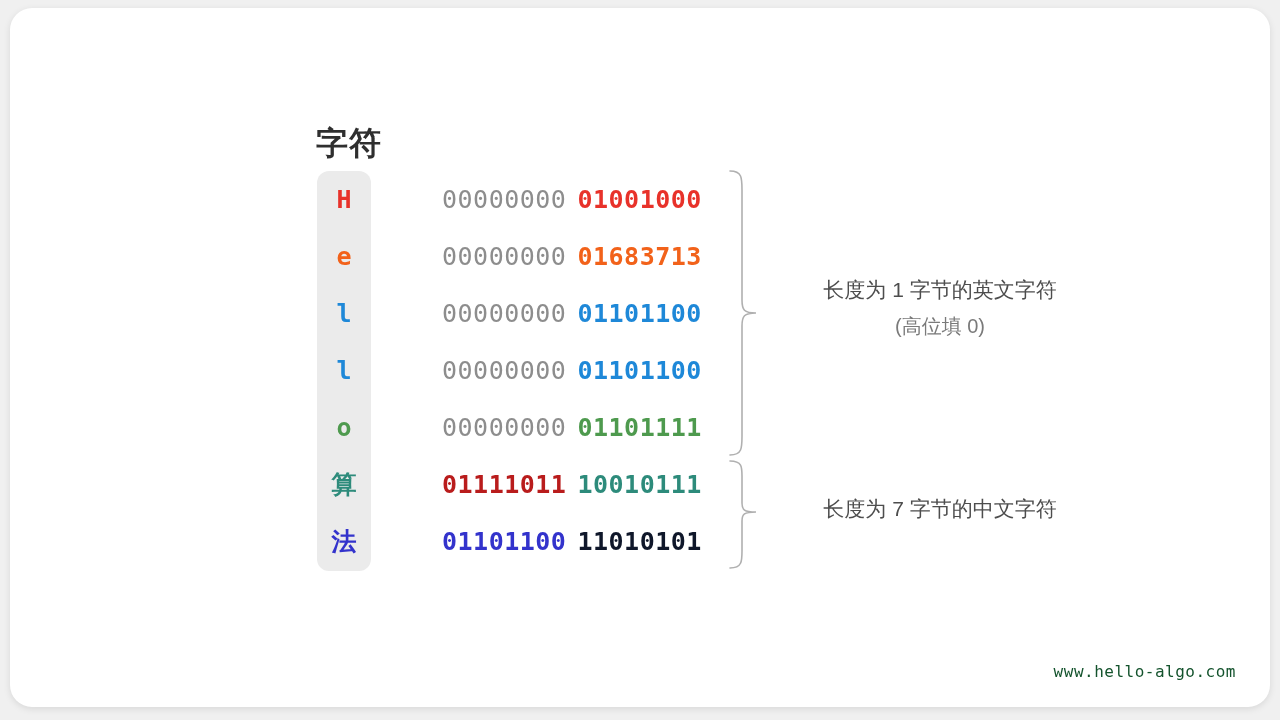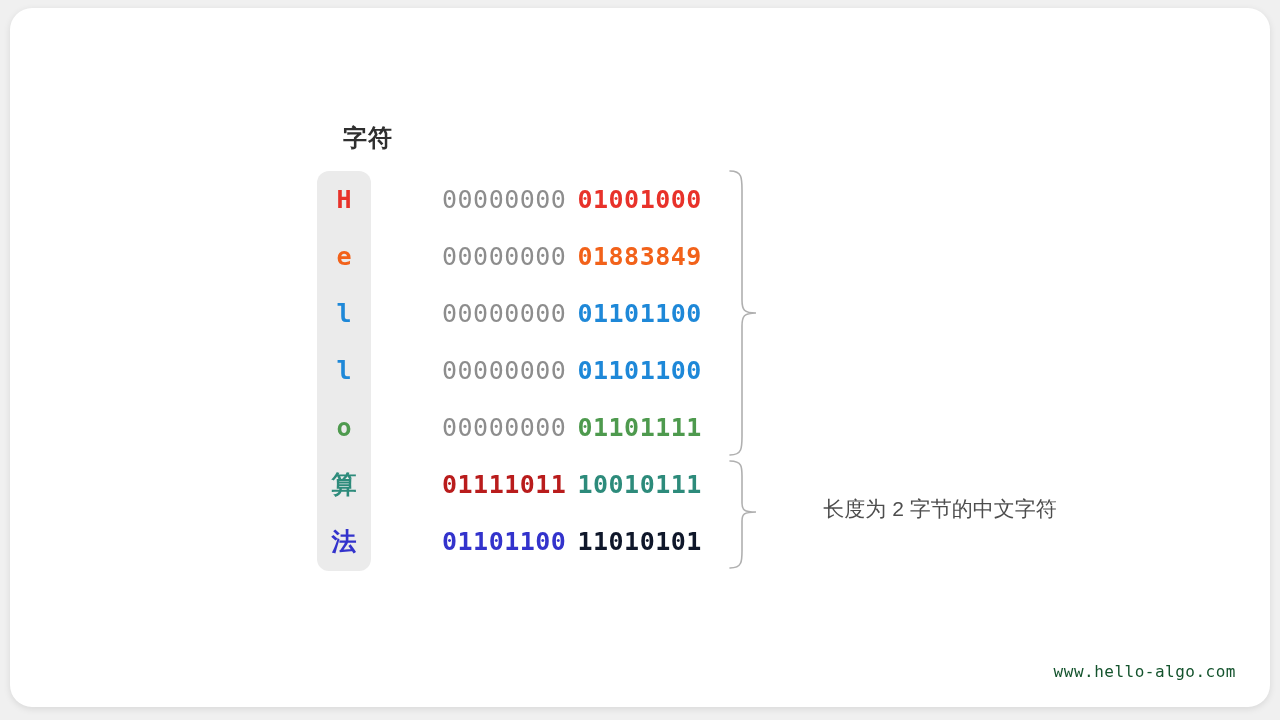--- a/index.html
+++ b/index.html
@@ -29,23 +29,22 @@
     position: absolute;
     font-weight: bold;
     color: #2f2f2f;
     white-space: nowrap;
   }
   #hdr-char {
     left: 306px;
     top: 114px;
     width: 56px;
     text-align: center;
-    font-size: 24px;
+    font-size: 32px;
     letter-spacing: 1px;
-    margin-left: 24px;
   }
   #hdr-unicode {
     left: 432px;
     top: 114px;
     width: 252px;
     text-align: center;
     font-family: "DejaVu Sans Mono", "Liberation Mono", monospace;
     font-size: 24px;
   }
 
@@ -141,38 +140,42 @@
       <div class="char-cell" style="top: 57px; color: rgb(242, 98, 26);">e</div>
       <div class="char-cell" style="top: 114px; color: rgb(30, 136, 216);">l</div>
       <div class="char-cell" style="top: 171px; color: rgb(30, 136, 216);">l</div>
       <div class="char-cell" style="top: 228px; color: rgb(78, 154, 78);">o</div>
       <div class="char-cell cjk" style="top: 285px; color: rgb(45, 139, 123);">算</div>
       <div class="char-cell cjk" style="top: 342px; color: rgb(51, 51, 204);">法</div>
     </div>
 
   <div id="rows-layer">
       <div class="bin-row" style="top: 163px;"><span class="byte-hi">00000000</span><span class="gap"></span><span class="byte-lo" style="color: rgb(232, 50, 42);">01001000</span></div>
-      <div class="bin-row" style="top: 220px;"><span class="byte-hi">00000000</span><span class="gap"></span><span class="byte-lo" style="color: rgb(242, 98, 26);">01883849</span></div>
+      <div class="bin-row" style="top: 220px;"><span class="byte-hi">00000000</span><span class="gap"></span><span class="byte-lo" style="color: rgb(242, 98, 26);">01683713</span></div>
       <div class="bin-row" style="top: 277px;"><span class="byte-hi">00000000</span><span class="gap"></span><span class="byte-lo" style="color: rgb(30, 136, 216);">01101100</span></div>
       <div class="bin-row" style="top: 334px;"><span class="byte-hi">00000000</span><span class="gap"></span><span class="byte-lo" style="color: rgb(30, 136, 216);">01101100</span></div>
       <div class="bin-row" style="top: 391px;"><span class="byte-hi">00000000</span><span class="gap"></span><span class="byte-lo" style="color: rgb(78, 154, 78);">01101111</span></div>
       <div class="bin-row" style="top: 448px;"><span class="byte-hi on" style="color: #b91c1c;">01111011</span><span class="gap"></span><span class="byte-lo" style="color: rgb(45, 139, 123);">10010111</span></div>
       <div class="bin-row" style="top: 505px;"><span class="byte-hi on" style="color: rgb(51, 51, 204);">01101100</span><span class="gap"></span><span class="byte-lo" style="color: #0f172a;">11010101</span></div>
     </div>
 
   <svg class="brace" id="brace-1" style="left:716px; top:160px;" width="34" height="290" viewBox="0 0 34 290">
     <path d="M 4 3 C 16 3, 16 10, 16 22 L 16 132 C 16 142, 18 145, 30 145
              C 18 145, 16 148, 16 158 L 16 268 C 16 280, 16 287, 4 287" fill="none" stroke="#b0b0b0" stroke-width="1.6" stroke-linecap="round"></path>
   </svg>
 
   <svg class="brace" id="brace-2" style="left:716px; top:450px;" width="34" height="114" viewBox="0 0 34 114">
     <path d="M 4 3 C 16 3, 16 9, 16 18 L 16 45 C 16 52, 18 54, 30 54
              C 18 54, 16 56, 16 63 L 16 93 C 16 103, 16 110, 4 110" fill="none" stroke="#b0b0b0" stroke-width="1.6" stroke-linecap="round"></path>
   </svg>
 
+  <div class="annot" id="annot-1">
+    <div>长度为 1 字节的英文字符</div>
+    <div class="annot-sub">(高位填 0)</div>
+  </div>
 
   <div class="annot" id="annot-2">
-    <div>长度为 2 字节的中文字符</div>
+    <div>长度为 7 字节的中文字符</div>
   </div>
 
   <div id="watermark">www.hello-algo.com</div>
 
 </div>
 
 </body></html>

